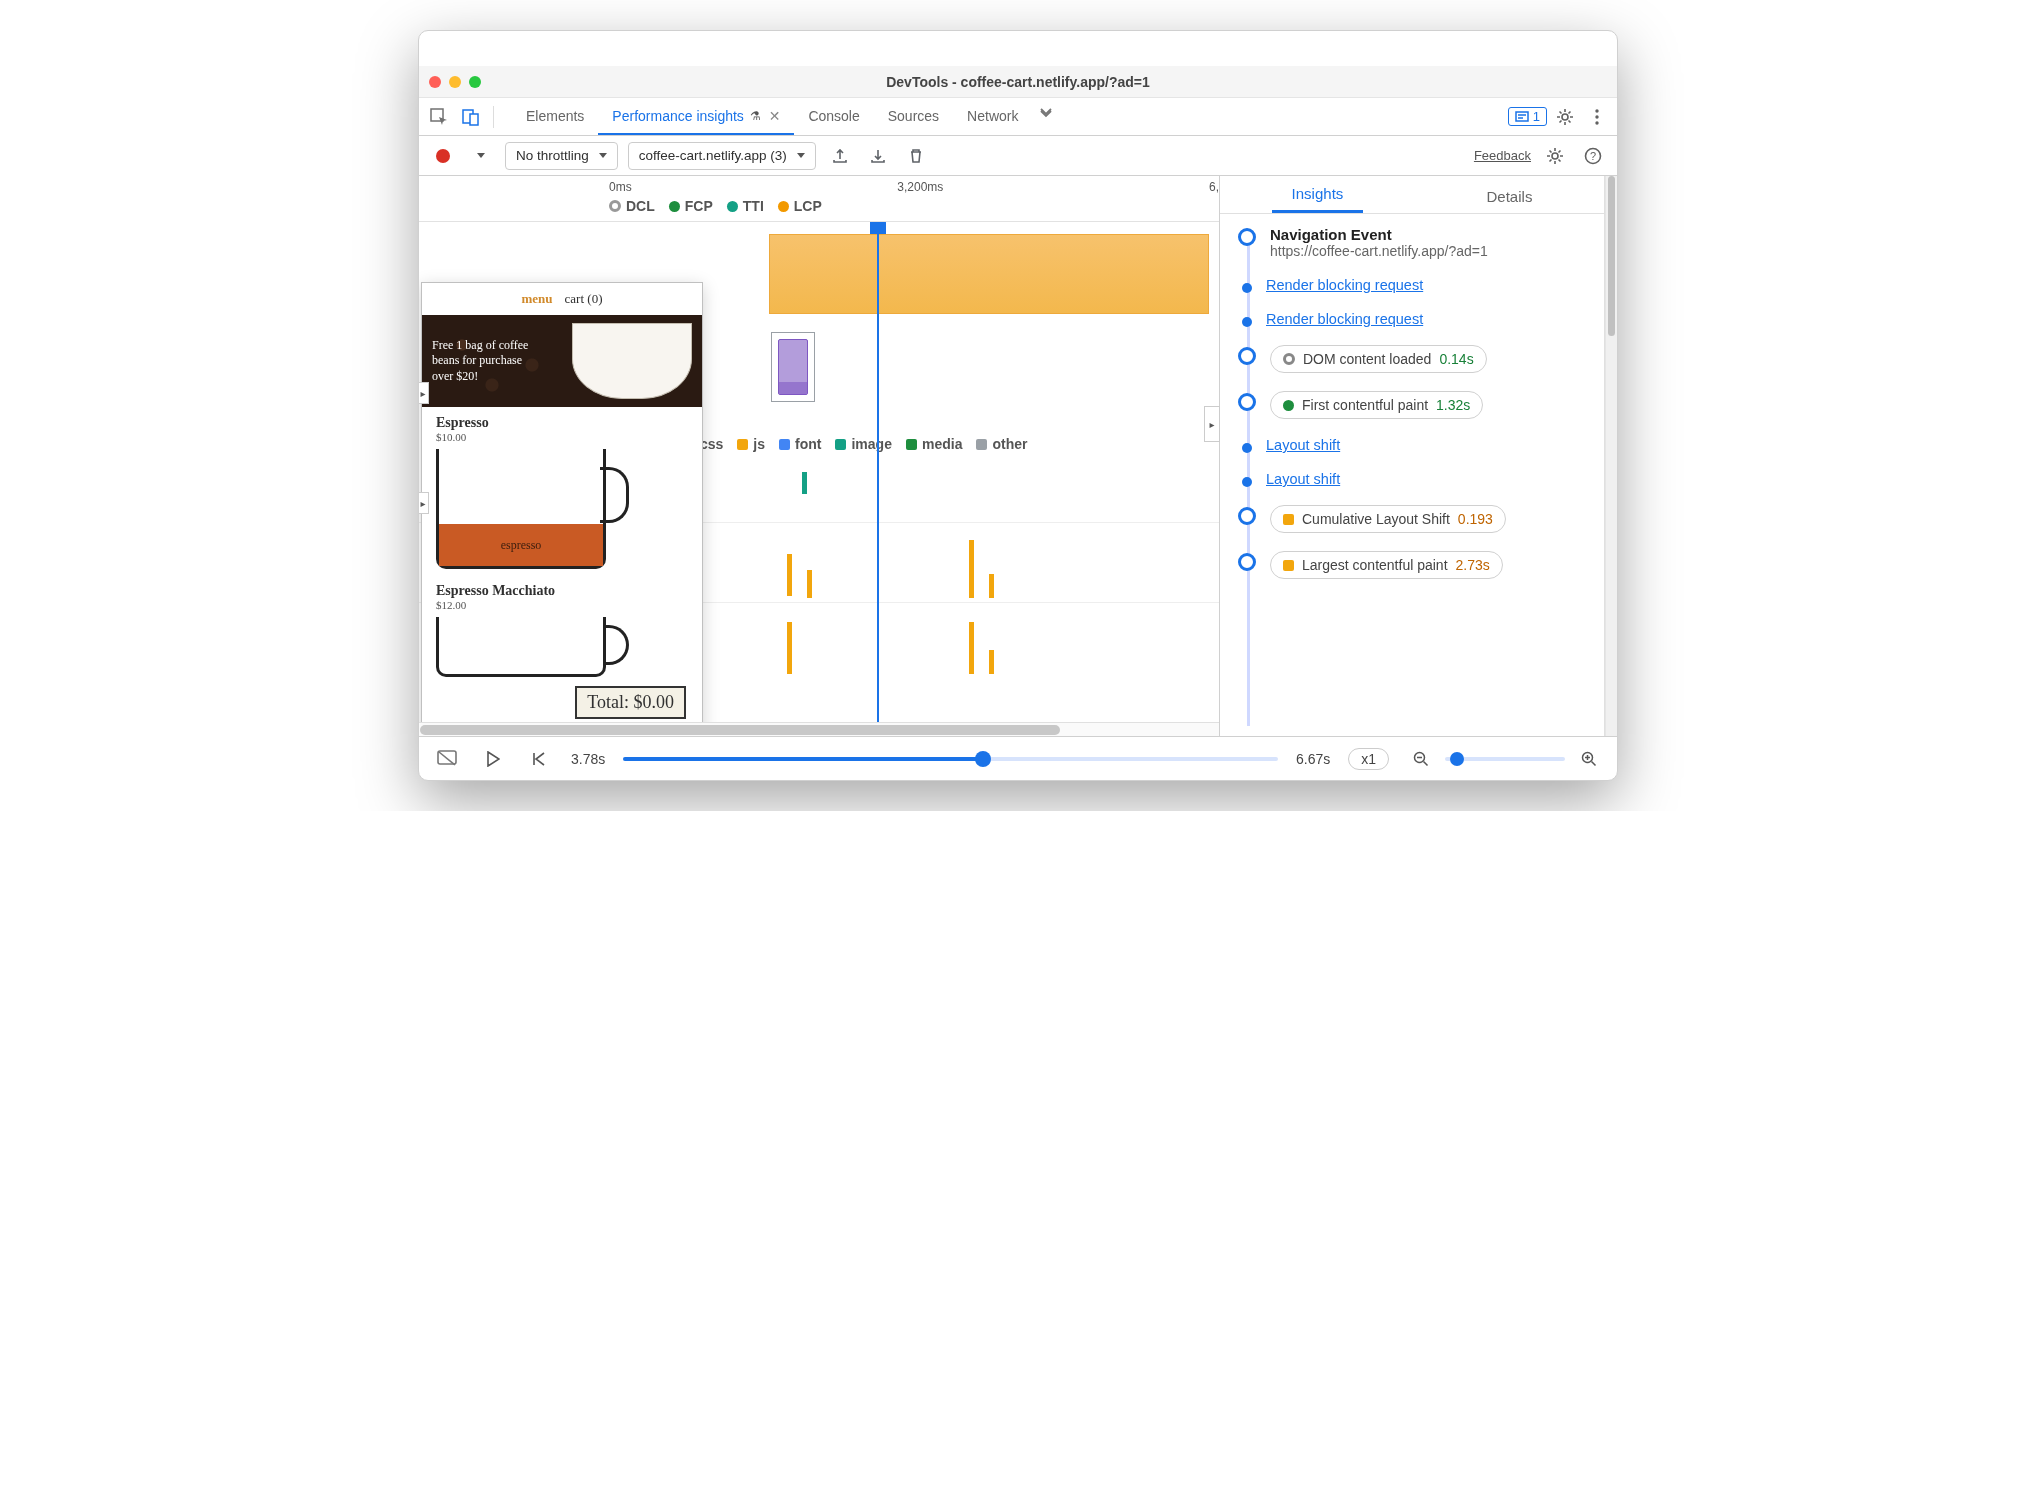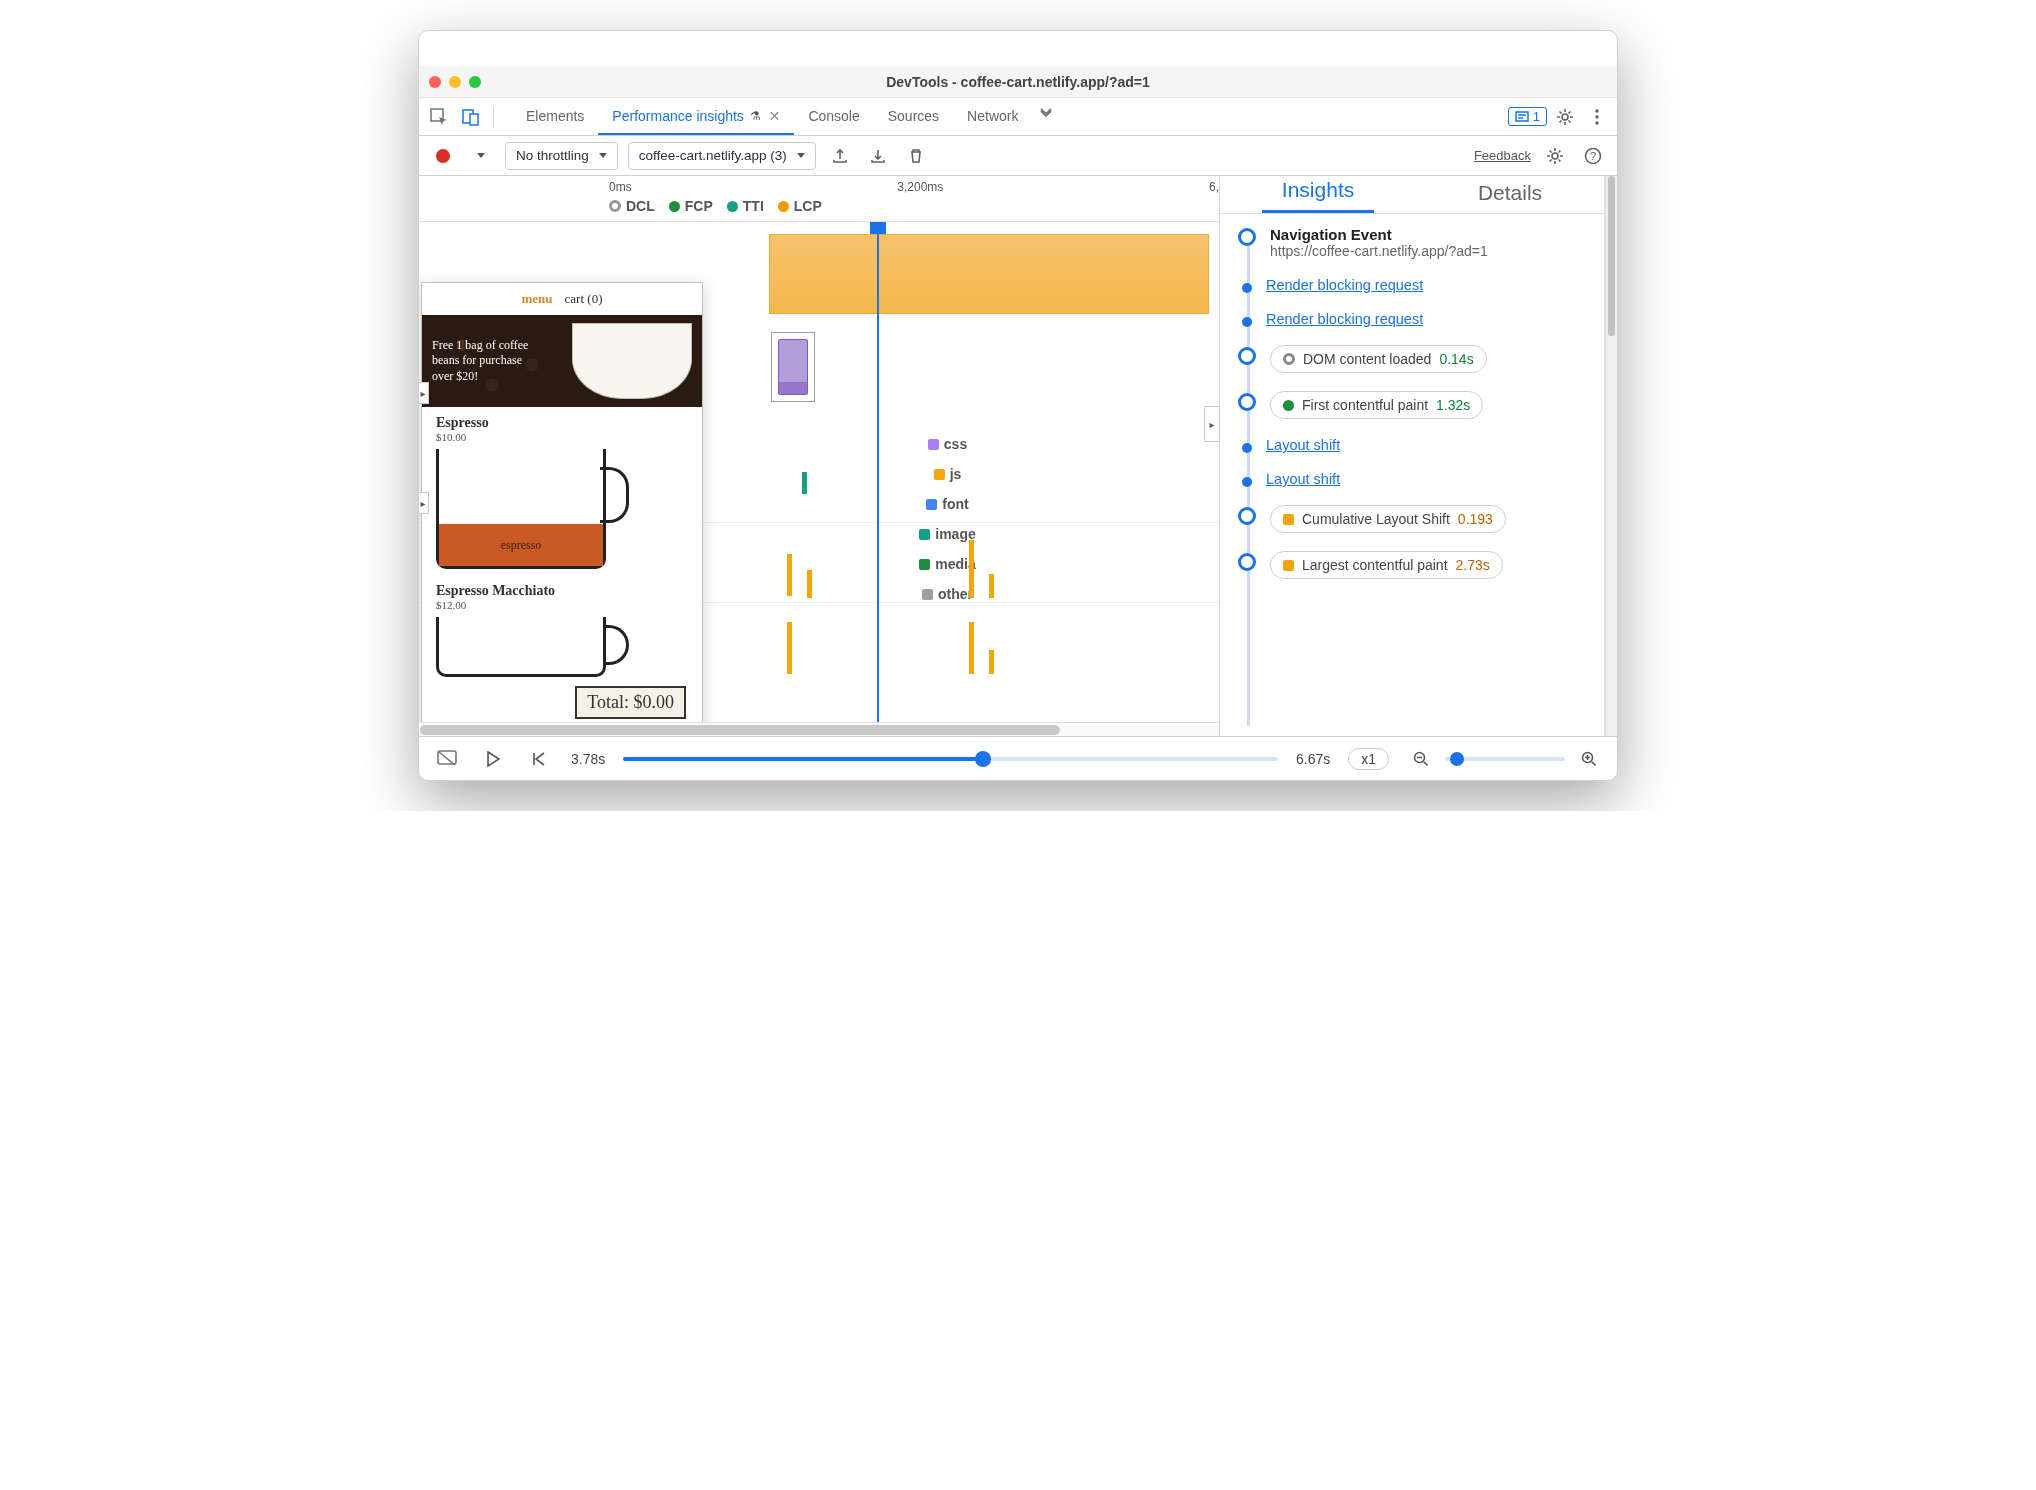--- a/index.html
+++ b/index.html
@@ -139,21 +139,21 @@
   .mini-frame {
     position:absolute; left:352px; top:110px; width:44px; height:70px;
     border:1px solid #9aa0a6; background:#fff;
   }
   .mini-frame .inner { position:absolute; inset:6px; background:#b39ddb; border:1px solid #7e57c2; border-radius:2px; display:flex;align-items:flex-end;}
   .mini-frame .inner::after{content:"";height:12px;width:100%;background:#9575cd;}
   
   .net-legend {
     position:absolute; left:265px; right:8px; top:214px;
     display:flex; gap:14px; align-items:center; background:#fff;
-    font-size:13px; color:#555;flex-direction:column;
+    font-size:13px; color:#555;
   }
   .sq { width:11px; height:11px; border-radius:2px;}
   .sq.purple{background:#ab7cf7;}
   .sq.orange{background:#f2a60d;}
   .sq.blue{background:#4285f4;}
   .sq.teal{background:#14a085;}
   .sq.green{background:#1e8e3e;}
   .sq.gray{background:#9aa0a6;}
   
   .mark { position:absolute; width:5px; background:#f2a60d;}
@@ -217,21 +217,21 @@
   .hscroll {
     height:14px; background:#fafafa; border-top:1px solid #e0e0e0;
     position:relative;
   }
   .hscroll .hthumb { position:absolute; left:1px; top:2px; height:10px; width:640px; background:#c8c8c8; border-radius:5px;}
   
   .side-tabs {
     display:flex; height:38px; border-bottom:1px solid #e0e0e0;
     align-items:flex-end; justify-content:space-around;
   }
-  .side-tab { padding: 0 20px 8px; color:#666; font-size:21px;}
+  .side-tab { padding: 0 20px 8px; color:#666; font-size:15px;}
   .side-tab.active { color:#1a73e8; border-bottom:3px solid #1a73e8; font-weight:500;}
   .insights { flex:1; overflow:hidden; padding: 12px 12px 12px 18px; position:relative;}
   .ins-line { position:absolute; left:27px; top:22px; bottom:10px; width:3px; background:#cfd8ff;}
   .ins-list { position:relative;}
   .ins-item { display:flex; align-items:flex-start; gap:14px; margin-bottom:18px;}
   .node {
     width:18px; height:18px; border:3px solid #1a73e8; border-radius:50%; background:#fff;
     flex-shrink:0; margin-top:2px; position:relative; z-index:2;
   }
   .node.small { width:10px; height:10px; background:#1a73e8; border:none; margin-left:4px; margin-top:6px;}

